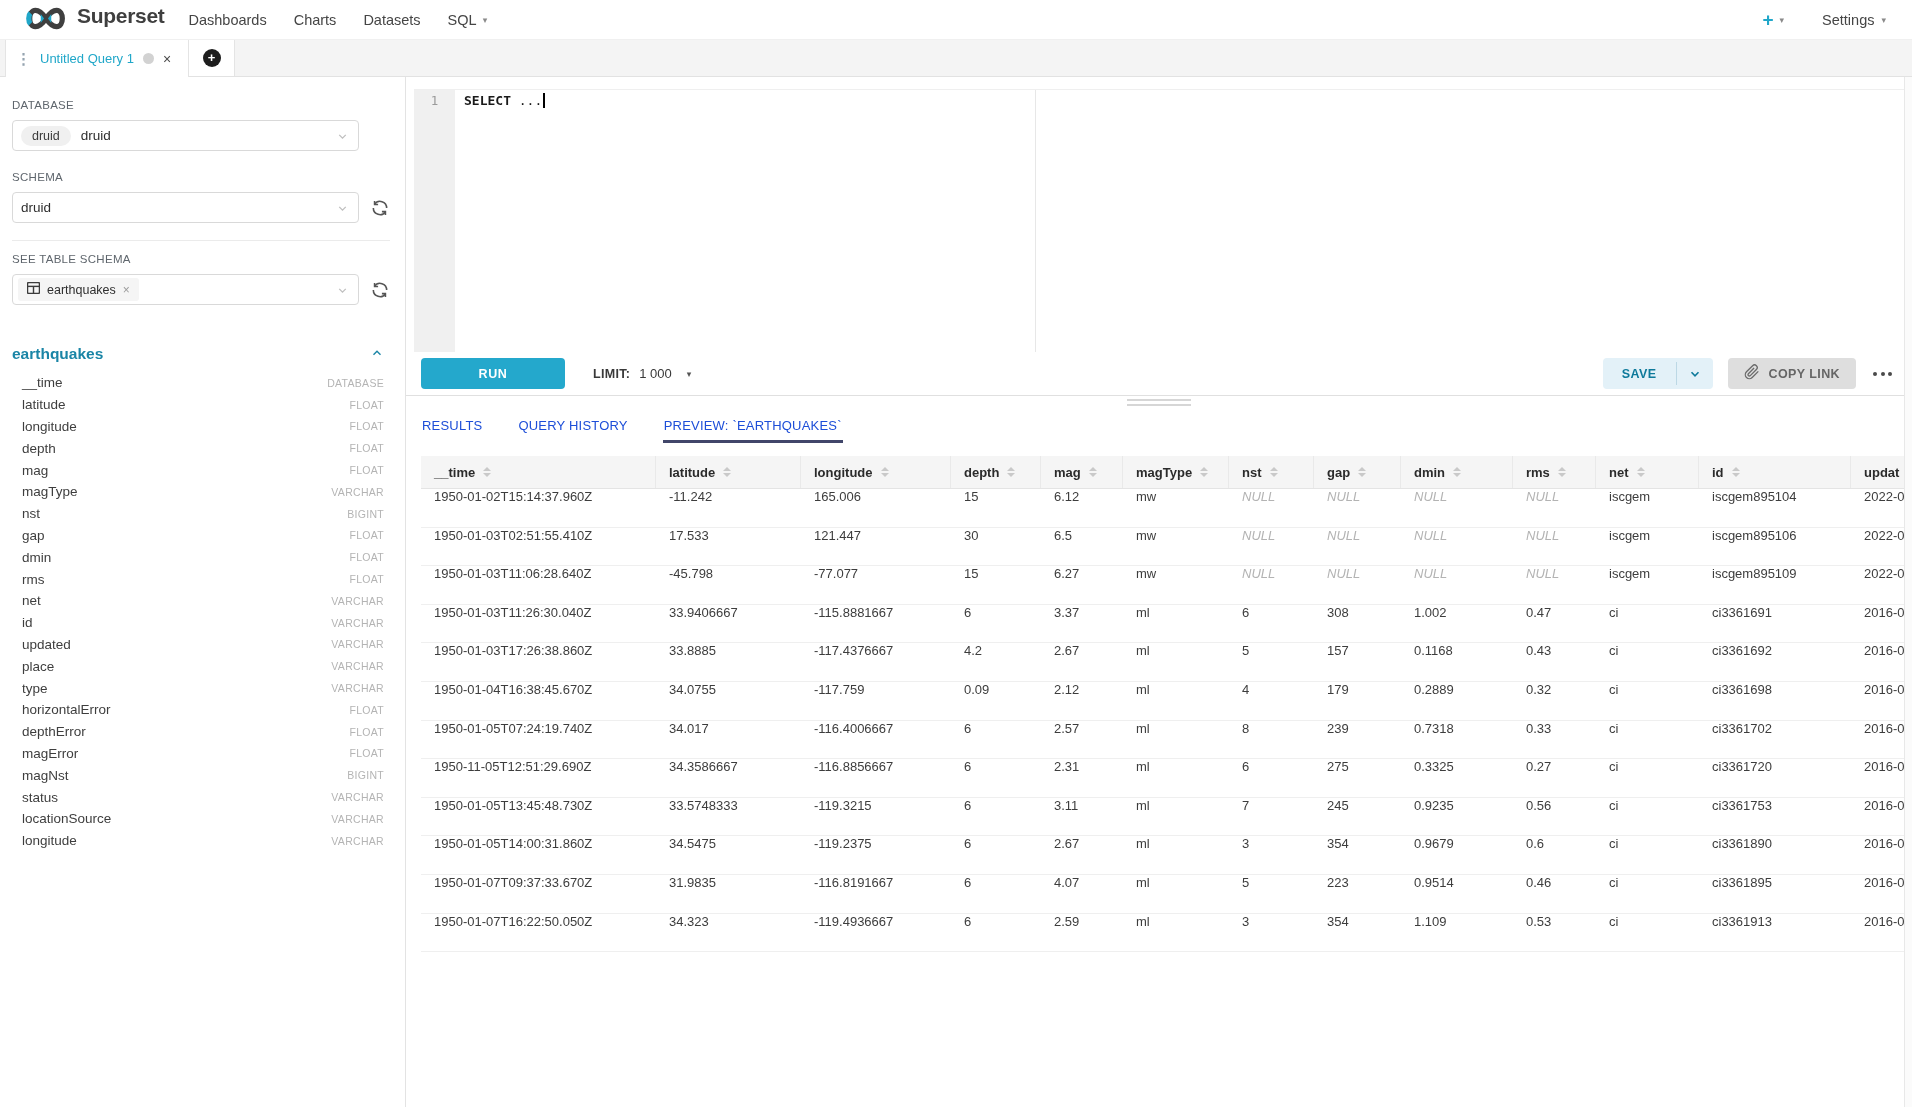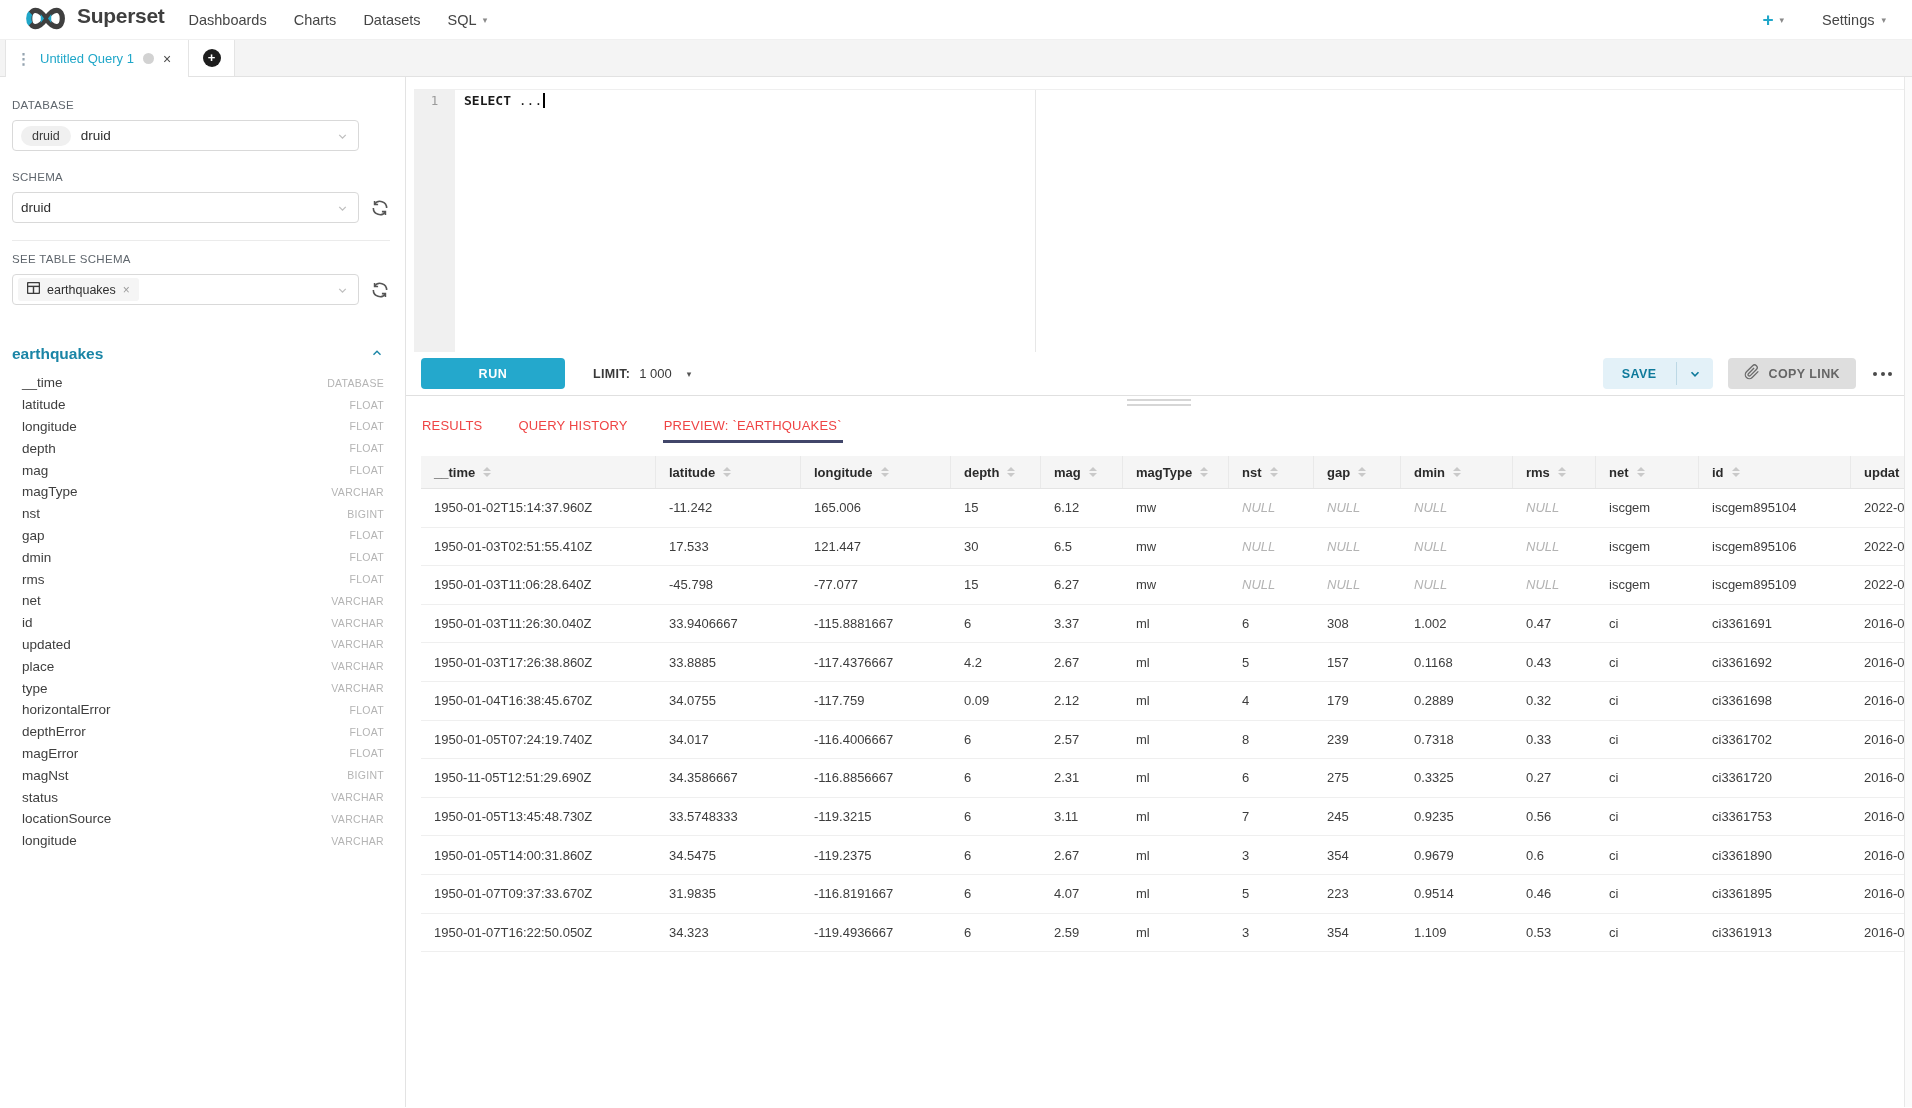--- a/index.html
+++ b/index.html
@@ -73,38 +73,38 @@
   .save-div { width:1px; background:#bcd8e5; margin:4px 0; }
   .save-caret { width:36px; display:flex; align-items:center; justify-content:center; }
   .copy-link { height:31px; background:#dedede; border-radius:4px; color:#666; font-weight:bold; font-size:12.5px; letter-spacing:.4px; display:flex; align-items:center; gap:9px; padding:0 16px; cursor:pointer; }
   .more-btn { display:flex; gap:3.5px; padding:6px 2px; cursor:pointer; }
   .more-btn i { width:4px; height:4px; border-radius:50%; background:#4a4a4a; }
 
   
   .drag-row { height:13px; display:flex; flex-direction:column; align-items:center; justify-content:center; gap:3px; cursor:row-resize; }
   .drag-row i { width:64px; height:2px; background:#d6d6d6; }
   .rtabs { display:flex; gap:34px; padding-left:15px; margin-top:3px; }
-  .rtab { font-size:13px; color:#ef4444; letter-spacing:.2px; padding:6px 1px 10px 1px; position:relative; cursor:pointer; white-space:nowrap; }
+  .rtab { font-size:13px; color:#1d4ed8; letter-spacing:.2px; padding:6px 1px 10px 1px; position:relative; cursor:pointer; white-space:nowrap; }
   .rtab.active::after { content:""; position:absolute; left:0; right:0; bottom:0; height:3px; background:#41466a; }
   .rcontrols { display:flex; align-items:center; margin:14px 18px 0 15px; }
   .copy-clip { height:33px; background:#e5f3f9; border-radius:4px; color:#1387a8; font-weight:bold; font-size:12.5px; letter-spacing:.4px; display:flex; align-items:center; gap:9px; padding:0 17px; cursor:pointer; flex:none; }
   .filter-input { flex:1; margin-left:12px; height:33px; border:1px solid #dcdcdc; border-radius:2px; padding:0 12px; font-size:13px; color:#333; font-family:inherit; outline:none; }
   .filter-input::placeholder { color:#a9a9a9; }
   .rows-pill { display:inline-block; margin:11px 0 0 15px; background:#e9e9e9; border-radius:12px; padding:4.5px 13px; font-size:12.5px; color:#2f2f2f; }
 
   
   .grid { margin:13px 0 0 15px; width:1484px; overflow:hidden; }
   .g-head { display:flex; background:#f5f5f5; border-bottom:1px solid #e4e4e4; height:33px; }
   .g-hcell { display:flex; align-items:center; gap:8px; padding-left:13px; font-weight:bold; font-size:13px; color:#2b2b2b; border-right:1px solid #e9e9e9; overflow:hidden; white-space:nowrap; cursor:pointer; flex:none; }
   .g-hcell:last-child { border-right:none; }
   .sort { display:flex; flex-direction:column; gap:2.5px; }
   .sort i { width:0; height:0; border-left:4px solid transparent; border-right:4px solid transparent; }
   .sort .up { border-bottom:4.5px solid #c9c9c9; }
   .sort .dn { border-top:4.5px solid #c9c9c9; }
-  .g-row { display:flex; align-items:center; height:38.6px; border-bottom:1px solid #efefef; }
+  .g-row { display:flex; height:38.6px; border-bottom:1px solid #efefef; }
   .g-cell { padding-left:13px; font-size:13px; color:#3d3d3d; overflow:hidden; white-space:nowrap; flex:none; }
   .g-cell.null { color:#b3b3b3; font-style:italic; }
 
   .vscroll { position:absolute; right:0; top:0; bottom:0; width:8px; background:#fbfbfb; border-left:1px solid #e8e8e8; }
 </style>
 </head>
 <body>
 
 <div class="nav">
   <div class="brand">

